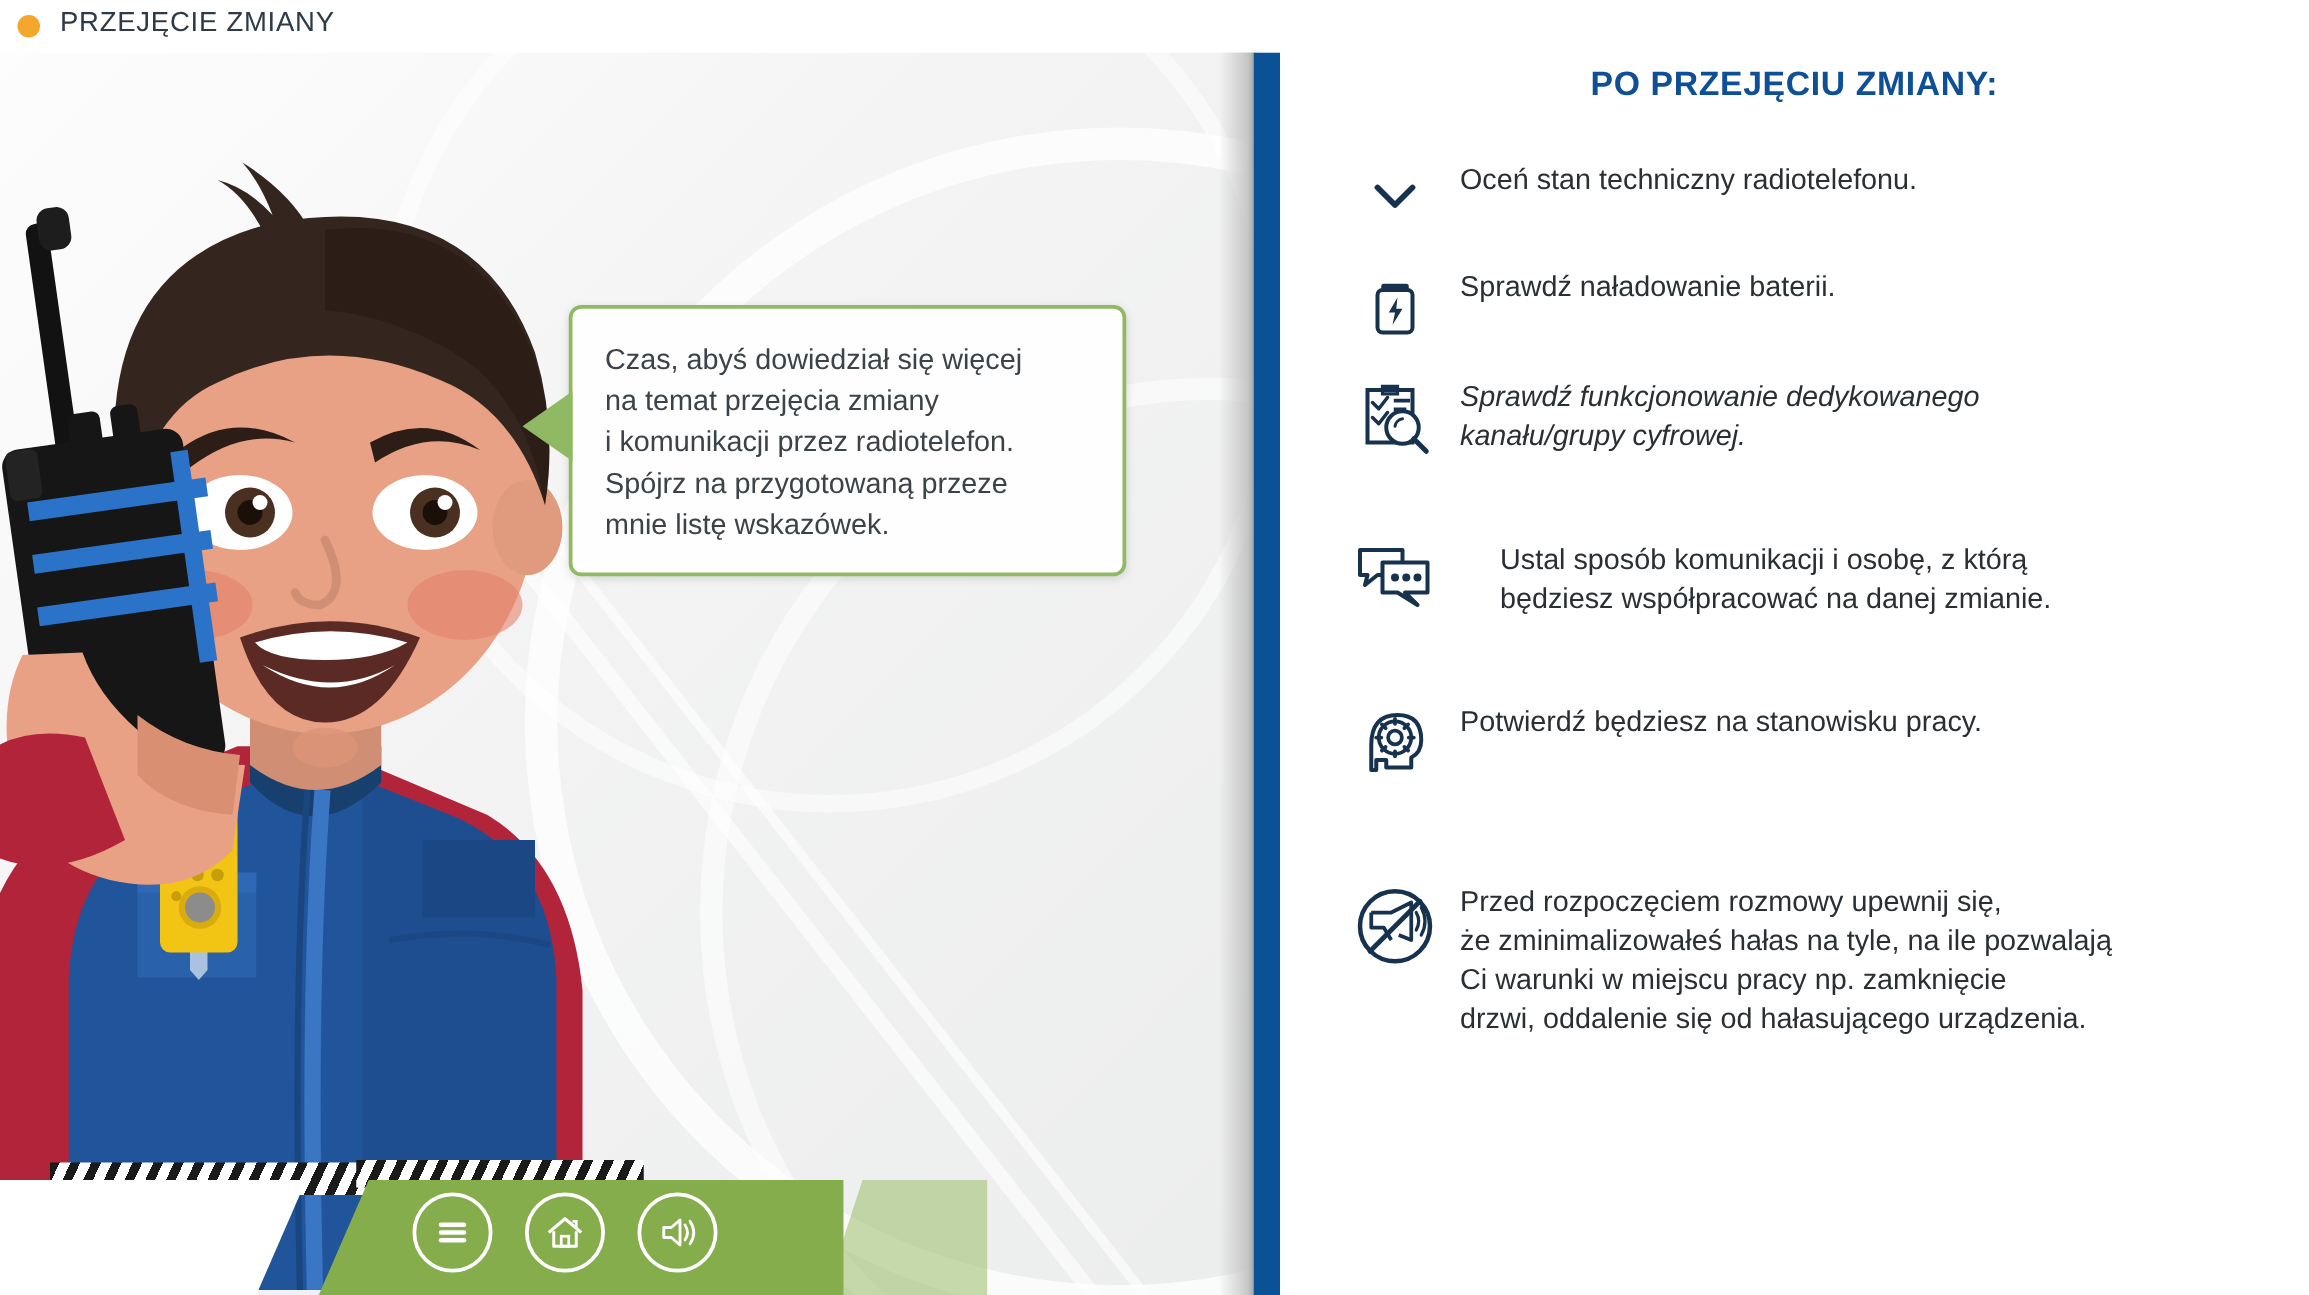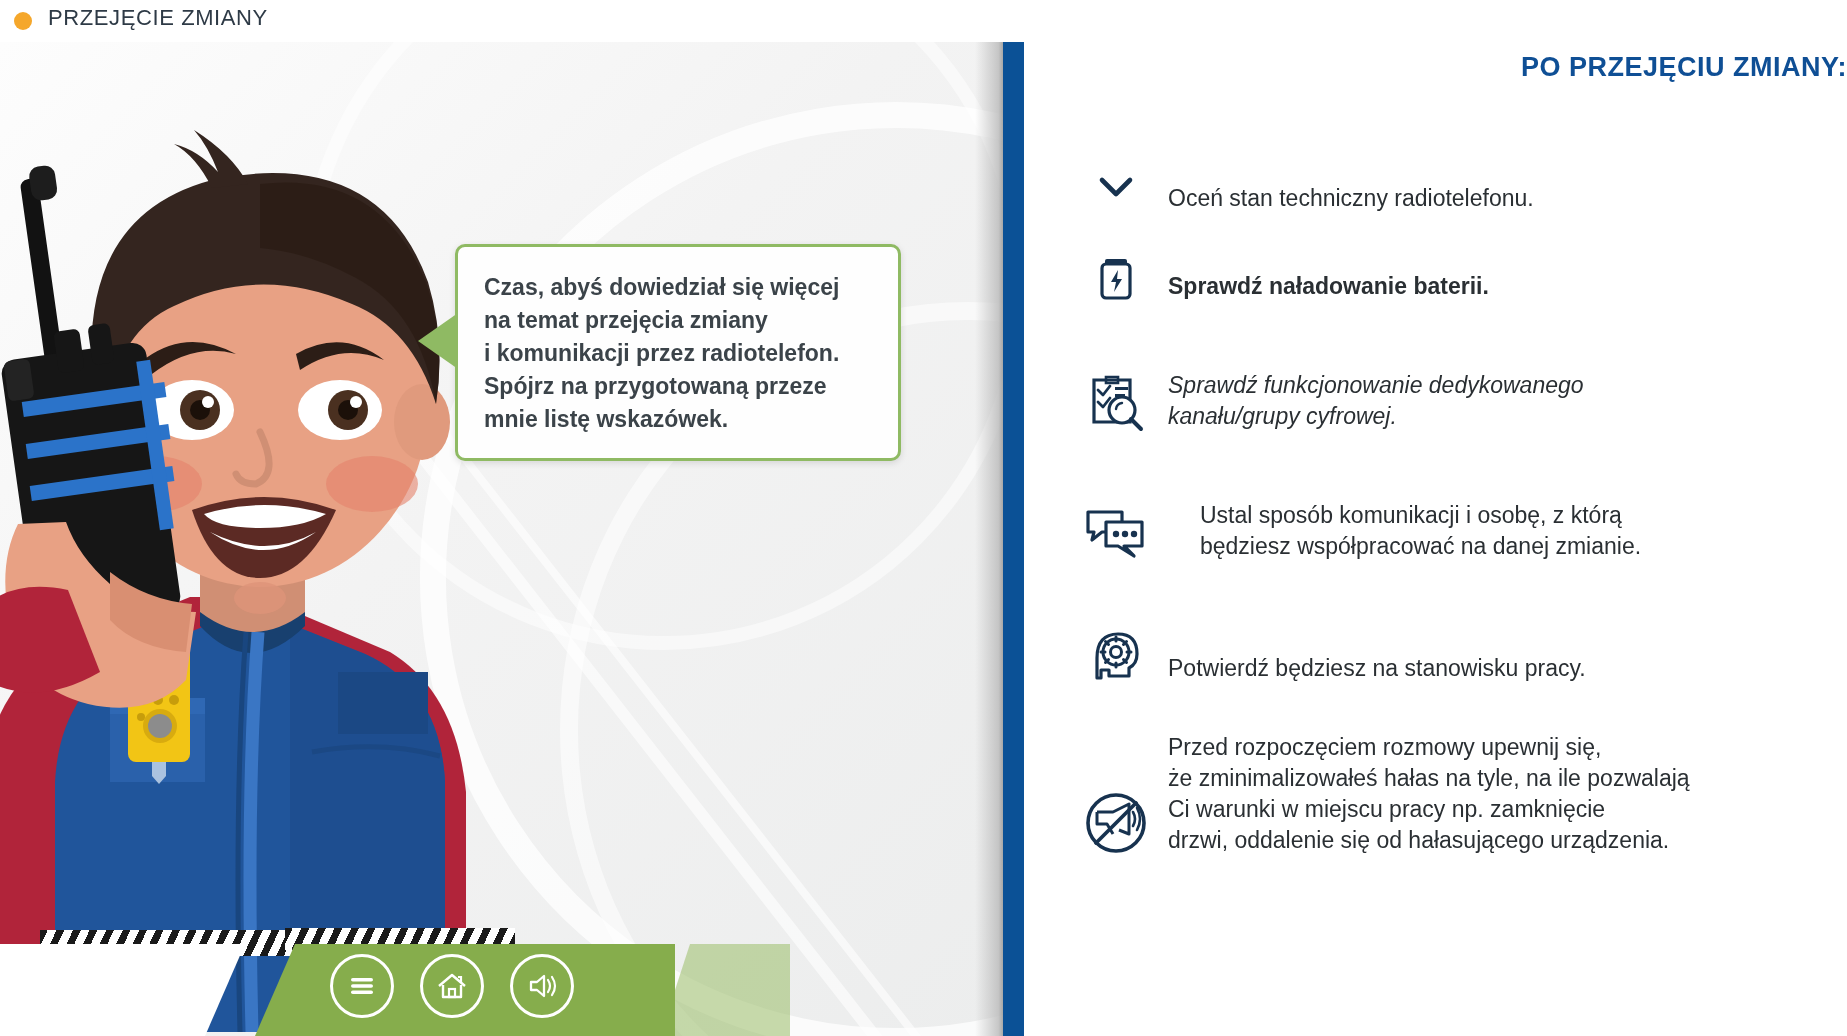--- a/index.html
+++ b/index.html
@@ -25,21 +25,21 @@
   .sw3{left:300px;top:-120px;width:700px;height:700px;border-width:14px;border-color:rgba(255,255,255,.5);}
   .diag{position:absolute;background:rgba(255,255,255,.6);transform:rotate(-38deg);}
 
   
   .char{position:absolute;left:-40px;top:50px;width:640px;height:940px;}
 
   
   .bubble{position:absolute;left:455px;top:202px;width:440px;min-height:180px;
     background:#fefefe;border:3px solid #8fba63;border-radius:10px;
     box-shadow:0 2px 7px rgba(0,0,0,.12);z-index:20;}
-  .bubble .btxt{padding:24px 26px 22px 26px;font-size:23px;line-height:33px;color:#3b4349;white-space:pre-line;font-weight:bold;}
+  .bubble .btxt{padding:24px 26px 22px 26px;font-size:23px;line-height:33px;color:#3b4349;white-space:pre-line;}
   .bubble .tail{position:absolute;left:-40px;top:66px;width:0;height:0;
     border-top:28px solid transparent;border-bottom:28px solid transparent;border-right:40px solid #8fba63;}
 
   
   .greenbar{position:absolute;left:255px;bottom:0;width:420px;height:92px;background:#86ad4c;
     clip-path:polygon(40px 0,100% 0,100% 100%,0 100%);z-index:25;box-shadow:0 -2px 6px rgba(0,0,0,.12);}
   .greenbar2{position:absolute;left:660px;bottom:0;width:130px;height:92px;background:#9bbd68;
     clip-path:polygon(30px 0,100% 0,100% 100%,0 100%);z-index:24;opacity:.55;}
   .whitewedge{position:absolute;left:0px;bottom:0;width:300px;height:92px;background:#ffffff;
     clip-path:polygon(0 0,245px 0,205px 100%,0 100%);z-index:23;}
@@ -52,25 +52,25 @@
   .nbtn{width:58px;height:58px;border-radius:50%;border:3px solid #ffffff;display:flex;align-items:center;justify-content:center;cursor:pointer;}
 
   
   .divshadow{position:absolute;left:975px;top:0;width:30px;height:1036px;z-index:28;
     background:linear-gradient(to right,rgba(248,248,248,0) 0%,rgba(190,190,190,.85) 78%,rgba(150,150,150,.95) 100%);}
   .divider{position:absolute;left:1003px;top:42px;width:21px;height:994px;background:#0b5196;z-index:29;}
   .dividertop{position:absolute;left:1003px;top:0;width:21px;height:42px;background:#c8daea;z-index:29;}
 
   
   .rightpanel{position:absolute;left:1024px;top:0;width:823px;height:1036px;background:#ffffff;}
-  .rtitle{position:absolute;left:0;top:52px;width:823px;text-align:right;
+  .rtitle{position:absolute;left:0;top:52px;width:823px;text-align:center;
     font-size:27px;font-weight:700;color:#0f4f95;letter-spacing:.5px;}
 
   .list{position:absolute;left:40px;top:128px;width:780px;}
-  .row{display:flex;align-items:flex-end;margin-bottom:0;}
+  .row{display:flex;align-items:flex-start;margin-bottom:0;}
   .ricon{flex:0 0 104px;display:flex;justify-content:center;align-items:flex-start;padding-top:2px;}
   .rtext{font-size:23px;line-height:31px;color:#2a2f33;white-space:pre-line;padding-top:0px;}
 </style>
 </head>
 <body>
 
 <div class="stage">
 
   <div class="topbar">
     <div class="dot"></div>
@@ -220,21 +220,21 @@
 
       <div class="row" style="height:86px;">
         <div class="ricon">
           <svg width="54" height="54" viewBox="0 0 54 54">
             <path d="M13 20 L27 34 L41 20" fill="none" stroke="#17324f" stroke-width="4.6" stroke-linecap="round" stroke-linejoin="round"></path>
           </svg>
         </div>
         <div class="rtext">Oceń stan techniczny radiotelefonu.</div>
       </div>
 
-      <div class="row" style="height:88px;font-weight:bold;">
+      <div class="row" style="height:88px;">
         <div class="ricon">
           <svg width="54" height="54" viewBox="0 0 54 54">
             <rect x="16" y="11" width="22" height="6" rx="2" fill="#17324f"></rect>
             <rect x="13" y="16" width="28" height="34" rx="4" fill="none" stroke="#17324f" stroke-width="3.2"></rect>
             <path d="M29 22 L22 34 L27 34 L25 44 L33 31 L28 31 Z" fill="#17324f"></path>
           </svg>
         </div>
         <div class="rtext">Sprawdź naładowanie baterii.</div>
       </div>
 

